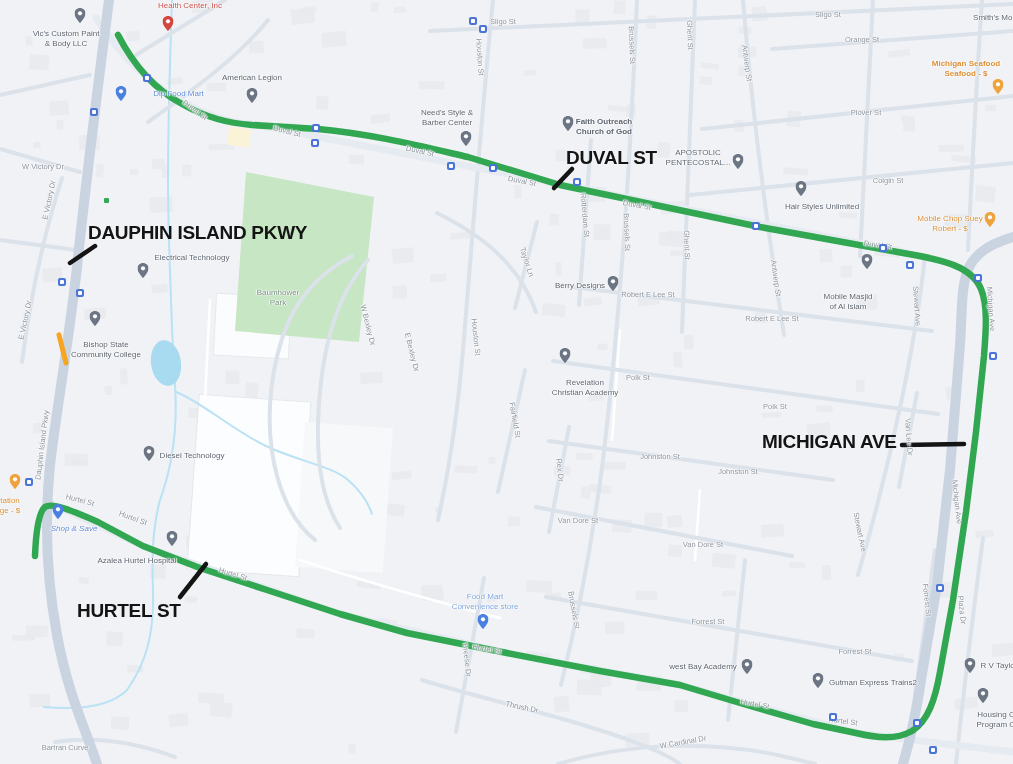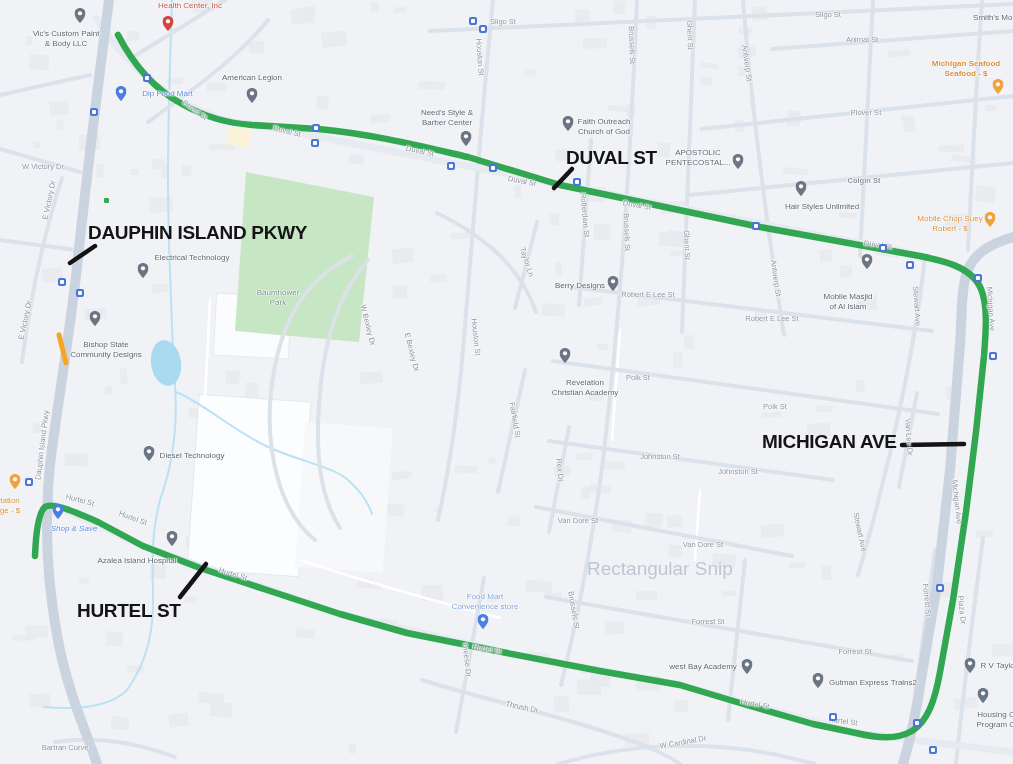--- a/index.html
+++ b/index.html
@@ -289,26 +289,25 @@
 
     <g id="annot-lines">
         <line x1="95" y1="246" x2="70" y2="263" stroke="#141414" stroke-width="4.5" stroke-linecap="round"></line>
         <line x1="572" y1="169" x2="554" y2="188" stroke="#141414" stroke-width="4.5" stroke-linecap="round"></line>
         <line x1="902" y1="445" x2="964" y2="444" stroke="#141414" stroke-width="4.5" stroke-linecap="round"></line>
         <line x1="180" y1="597" x2="206" y2="564" stroke="#141414" stroke-width="4.5" stroke-linecap="round"></line>
       </g>
   </svg>
 
   <div id="labels">
-    <span class="watermark" style="left: 587px; top: 558px;">Rectangular Snip</span>
   <div class="street-label" style="left: 503px; top: 21px;">Sligo St</div>
       <div class="street-label" style="left: 828px; top: 14px;">Sligo St</div>
-      <div class="street-label" style="left: 862px; top: 39px;">Animal St</div>
+      <div class="street-label" style="left: 862px; top: 39px;">Orange St</div>
       <div class="street-label" style="left: 866px; top: 112px;">Plover St</div>
-      <div class="street-label" style="left: 864px; top: 180px; font-weight: bold;">Colgin St</div>
+      <div class="street-label" style="left: 888px; top: 180px;">Colgin St</div>
       <div class="street-label" style="left: 43px; top: 166px;">W Victory Dr</div>
       <div class="street-label" style="left: 49px; top: 200px; --r: -78deg;">E Victory Dr</div>
       <div class="street-label" style="left: 25px; top: 320px; --r: -78deg;">E Victory Dr</div>
       <div class="street-label" style="left: 42px; top: 445px; --r: -83deg;">Dauphin Island Pkwy</div>
       <div class="street-label" style="left: 480px; top: 57px; --r: 86deg;">Houston St</div>
       <div class="street-label" style="left: 476px; top: 337px; --r: 84deg;">Houston St</div>
       <div class="street-label" style="left: 632px; top: 45px; --r: 88deg;">Brussels St</div>
       <div class="street-label" style="left: 627px; top: 232px; --r: 88deg;">Brussels St</div>
       <div class="street-label" style="left: 574px; top: 610px; --r: 80deg;">Brussels St</div>
       <div class="street-label" style="left: 585px; top: 215px; --r: 85deg;">Rotterdam St</div>
@@ -366,21 +365,21 @@
           <path d="M5.5 0C2.4 0 0 2.4 0 5.4 0 9.4 5.5 15 5.5 15S11 9.4 11 5.4C11 2.4 8.6 0 5.5 0Z" fill="#d6453c"></path>
           <circle cx="5.5" cy="5.3" r="2.1" fill="#fff"></circle>
         </svg></div>
       <div class="poi-label poi-red" style="left: 190px; top: 1px;">
         <div>Health Center, Inc</div>
       </div>
       <div class="pin" style="left: 121px; top: 95px;"><svg width="11" height="15" viewBox="0 0 11 15">
           <path d="M5.5 0C2.4 0 0 2.4 0 5.4 0 9.4 5.5 15 5.5 15S11 9.4 11 5.4C11 2.4 8.6 0 5.5 0Z" fill="#4a80e2"></path>
           <circle cx="5.5" cy="5.3" r="2.1" fill="#fff"></circle>
         </svg></div>
-      <div class="poi-label poi-blue" style="left: 157px; top: 89px; padding-left: 21px;">
+      <div class="poi-label poi-blue" style="left: 168px; top: 89px; padding-left: 21px;">
         <div>Dip Food Mart</div>
       </div>
       <div class="pin" style="left: 252px; top: 97px;"><svg width="11" height="15" viewBox="0 0 11 15">
           <path d="M5.5 0C2.4 0 0 2.4 0 5.4 0 9.4 5.5 15 5.5 15S11 9.4 11 5.4C11 2.4 8.6 0 5.5 0Z" fill="#6b7583"></path>
           <circle cx="5.5" cy="5.3" r="2.1" fill="#fff"></circle>
         </svg></div>
       <div class="poi-label poi-gray" style="left: 252px; top: 73px;">
         <div>American Legion</div>
       </div>
       <div class="pin" style="left: 466px; top: 140px;"><svg width="11" height="15" viewBox="0 0 11 15">
@@ -388,21 +387,21 @@
           <circle cx="5.5" cy="5.3" r="2.1" fill="#fff"></circle>
         </svg></div>
       <div class="poi-label poi-gray" style="left: 447px; top: 108px;">
         <div>Need's Style &amp;</div>
         <div>Barber Center</div>
       </div>
       <div class="pin" style="left: 568px; top: 125px;"><svg width="11" height="15" viewBox="0 0 11 15">
           <path d="M5.5 0C2.4 0 0 2.4 0 5.4 0 9.4 5.5 15 5.5 15S11 9.4 11 5.4C11 2.4 8.6 0 5.5 0Z" fill="#6b7583"></path>
           <circle cx="5.5" cy="5.3" r="2.1" fill="#fff"></circle>
         </svg></div>
-      <div class="poi-label poi-gray" style="left: 604px; top: 117px;">
+      <div class="poi-label poi-gray" style="left: 604px; top: 117px; font-weight: bold;">
         <div>Faith Outreach</div>
         <div>Church of God</div>
       </div>
       <div class="pin" style="left: 738px; top: 163px;"><svg width="11" height="15" viewBox="0 0 11 15">
           <path d="M5.5 0C2.4 0 0 2.4 0 5.4 0 9.4 5.5 15 5.5 15S11 9.4 11 5.4C11 2.4 8.6 0 5.5 0Z" fill="#6b7583"></path>
           <circle cx="5.5" cy="5.3" r="2.1" fill="#fff"></circle>
         </svg></div>
       <div class="poi-label poi-gray" style="left: 698px; top: 148px;">
         <div>APOSTOLIC</div>
         <div>PENTECOSTAL...</div>
@@ -462,39 +461,39 @@
         </svg></div>
       <div class="poi-label poi-gray" style="left: 192px; top: 253px;">
         <div>Electrical Technology</div>
       </div>
       <div class="pin" style="left: 95px; top: 320px;"><svg width="11" height="15" viewBox="0 0 11 15">
           <path d="M5.5 0C2.4 0 0 2.4 0 5.4 0 9.4 5.5 15 5.5 15S11 9.4 11 5.4C11 2.4 8.6 0 5.5 0Z" fill="#6b7583"></path>
           <circle cx="5.5" cy="5.3" r="2.1" fill="#fff"></circle>
         </svg></div>
       <div class="poi-label poi-gray" style="left: 106px; top: 340px;">
         <div>Bishop State</div>
-        <div>Community Designs</div>
+        <div>Community College</div>
       </div>
       <div class="pin" style="left: 149px; top: 455px;"><svg width="11" height="15" viewBox="0 0 11 15">
           <path d="M5.5 0C2.4 0 0 2.4 0 5.4 0 9.4 5.5 15 5.5 15S11 9.4 11 5.4C11 2.4 8.6 0 5.5 0Z" fill="#6b7583"></path>
           <circle cx="5.5" cy="5.3" r="2.1" fill="#fff"></circle>
         </svg></div>
       <div class="poi-label poi-gray" style="left: 192px; top: 451px;">
         <div>Diesel Technology</div>
       </div>
       <div class="poi-label poi-green" style="left: 278px; top: 248px;">
         <div>Baumhower</div>
         <div>Park</div>
       </div>
       <div class="pin" style="left: 172px; top: 540px;"><svg width="11" height="15" viewBox="0 0 11 15">
           <path d="M5.5 0C2.4 0 0 2.4 0 5.4 0 9.4 5.5 15 5.5 15S11 9.4 11 5.4C11 2.4 8.6 0 5.5 0Z" fill="#6b7583"></path>
           <circle cx="5.5" cy="5.3" r="2.1" fill="#fff"></circle>
         </svg></div>
       <div class="poi-label poi-gray" style="left: 137px; top: 556px;">
-        <div>Azalea Island Hospital</div>
+        <div>Azalea Hurtel Hospital</div>
       </div>
       <div class="pin" style="left: 58px; top: 513px;"><svg width="11" height="15" viewBox="0 0 11 15">
           <path d="M5.5 0C2.4 0 0 2.4 0 5.4 0 9.4 5.5 15 5.5 15S11 9.4 11 5.4C11 2.4 8.6 0 5.5 0Z" fill="#4a80e2"></path>
           <circle cx="5.5" cy="5.3" r="2.1" fill="#fff"></circle>
         </svg></div>
       <div class="poi-label poi-blue" style="left: 74px; top: 524px; font-style: italic;">
         <div>Shop &amp; Save</div>
       </div>
       <div class="pin" style="left: 15px; top: 483px;"><svg width="11" height="15" viewBox="0 0 11 15">
           <path d="M5.5 0C2.4 0 0 2.4 0 5.4 0 9.4 5.5 15 5.5 15S11 9.4 11 5.4C11 2.4 8.6 0 5.5 0Z" fill="#f0a33c"></path>

